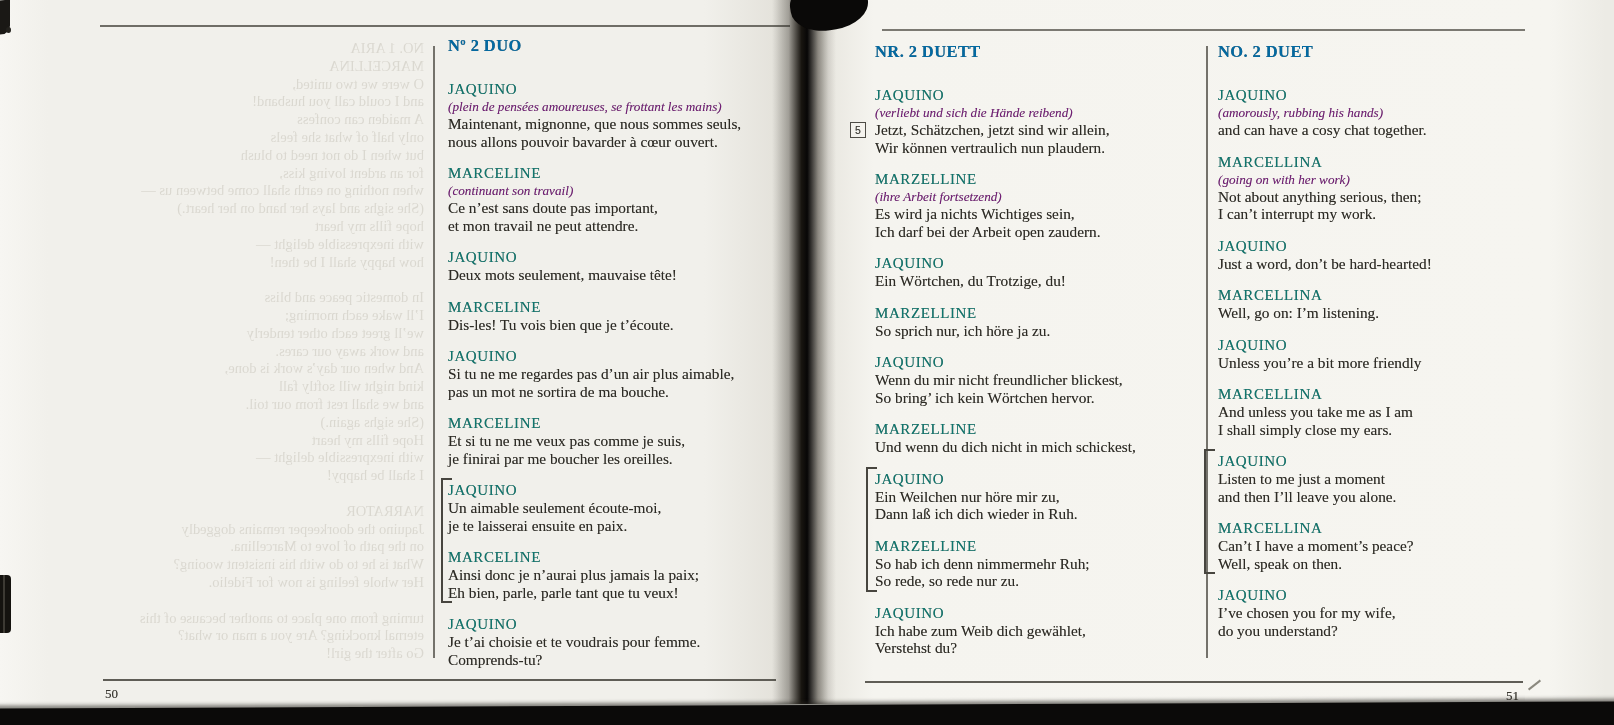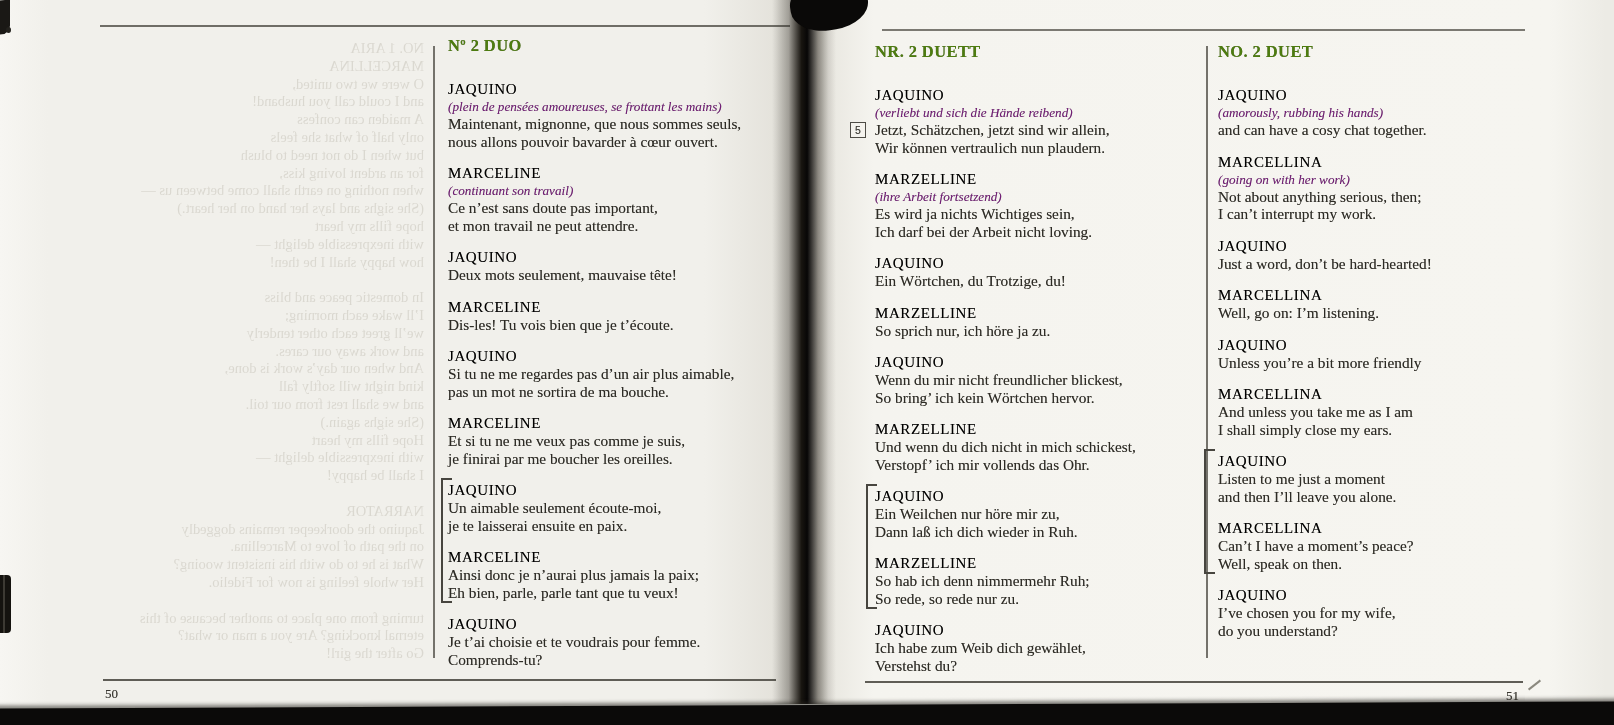--- a/index.html
+++ b/index.html
@@ -51,33 +51,33 @@
     background:#74726b; }
   .divider-left  { left:433px; top:46px; height:612px; }
   .divider-right { left:1206px; top:46px; height:612px; }
   
   .col { position:absolute; top:42px; text-rendering:optimizeLegibility; }
   .col-fr { left:448px; top:36px; width:350px; }
   .col-de { left:875px; width:315px; }
   .col-en { left:1218px; width:305px; }
   .col-heading {
     font-weight:bold; font-size:16.5px; line-height:20px; letter-spacing:0.4px;
-    color:#4d7c0f; margin-bottom:24px;
+    color:#0369a1; margin-bottom:24px;
     text-shadow:0 0 0.5px rgba(38,36,31,0.55);
   }
   .block { margin-top:14px; }
   .bracket-group { position:relative; margin-top:14px; }
   .bracket-group .block:first-child { margin-top:0; }
   .bracket-group::before {
     content:""; position:absolute; left:-9px; top:-3px; bottom:-2px; width:9px;
     border-left:2px solid #47453f; border-top:2px solid #47453f; border-bottom:2px solid #47453f;
   }
   .col-fr .bracket-group::before { left:-7px; }
   .col-en .bracket-group::before { left:-14px; }
-  .speaker { font-size:15px; line-height:18px; letter-spacing:0.6px; color:#000000;
+  .speaker { font-size:15px; line-height:18px; letter-spacing:0.6px; color:#0f766e;
     text-shadow:0 0 0.5px rgba(45,43,37,0.5); }
   .direction { font-style:italic; font-size:13.2px; line-height:17px; color:#701a75;
     text-shadow:0 0 0.4px rgba(55,53,47,0.4); }
   .line { position:relative; font-size:15.3px; line-height:17.5px; color:#2d2b25;
     text-shadow:0 0 0.5px rgba(45,43,37,0.45); }
   .cue {
     position:absolute; left:-25px; top:1px; width:14px; height:14px;
     border:1.5px solid #4e4c46; font-family:"Liberation Sans", sans-serif;
     font-size:10.5px; line-height:14px; text-align:center; color:#3c3a34;
     background:rgba(246,245,240,0.6);
@@ -211,39 +211,38 @@
         <div class="block">
           <div class="speaker">JAQUINO</div>
           <div class="direction">(verliebt und sich die Hände reibend)</div>
           <div class="line">Jetzt, Schätzchen, jetzt sind wir allein,<span class="cue">5</span></div>
           <div class="line">Wir können vertraulich nun plaudern.</div>
         </div>
         <div class="block">
           <div class="speaker">MARZELLINE</div>
           <div class="direction">(ihre Arbeit fortsetzend)</div>
           <div class="line">Es wird ja nichts Wichtiges sein,</div>
-          <div class="line">Ich darf bei der Arbeit nicht loving.</div>
+          <div class="line">Ich darf bei der Arbeit open zaudern.</div>
         </div>
         <div class="block">
           <div class="speaker">JAQUINO</div>
           <div class="line">Ein Wörtchen, du Trotzige, du!</div>
         </div>
         <div class="block">
           <div class="speaker">MARZELLINE</div>
           <div class="line">So sprich nur, ich höre ja zu.</div>
         </div>
         <div class="block">
           <div class="speaker">JAQUINO</div>
           <div class="line">Wenn du mir nicht freundlicher blickest,</div>
           <div class="line">So bring’ ich kein Wörtchen hervor.</div>
         </div>
         <div class="block">
           <div class="speaker">MARZELLINE</div>
           <div class="line">Und wenn du dich nicht in mich schickest,</div>
-          <div class="line">Verstopf’ ich mir vollends das Ohr.</div>
         </div>
         <div class="bracket-group">
           <div class="block">
             <div class="speaker">JAQUINO</div>
             <div class="line">Ein Weilchen nur höre mir zu,</div>
             <div class="line">Dann laß ich dich wieder in Ruh.</div>
           </div>
           <div class="block">
             <div class="speaker">MARZELLINE</div>
             <div class="line">So hab ich denn nimmermehr Ruh;</div>

